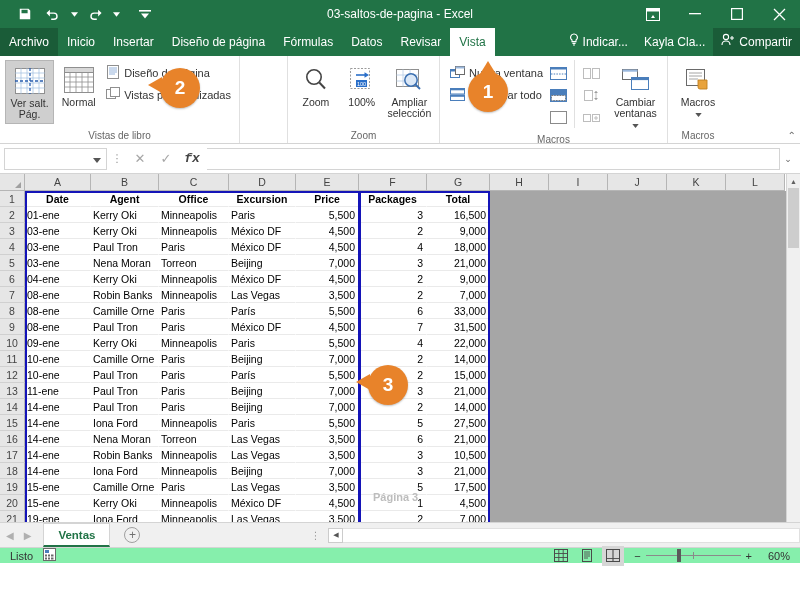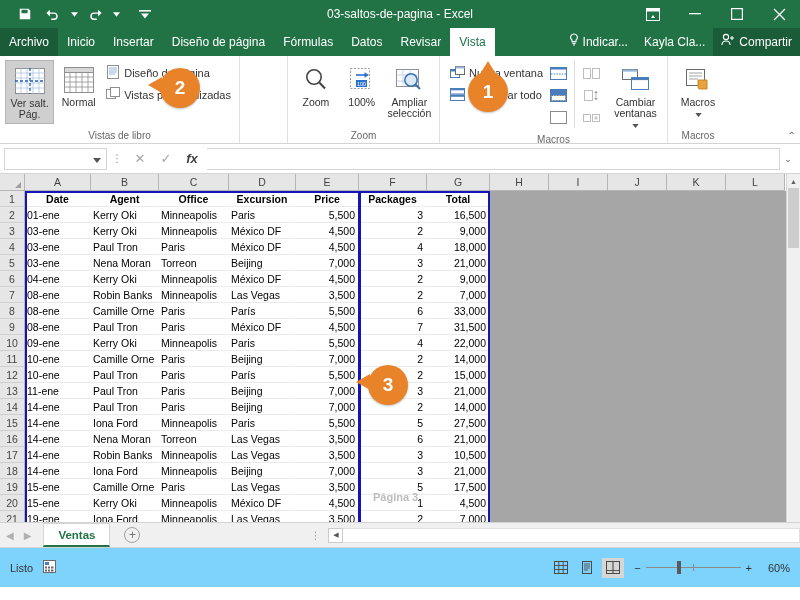--- a/index.html
+++ b/index.html
@@ -97,21 +97,21 @@
     width: 103px; height: 22px; border: 1px solid #d4d4d4; background:#fff;
     display: flex; align-items: center; justify-content: flex-end;
     padding-right: 5px; font-size: 11px; color: #555;
   }
   .fb-dots { width: 20px; text-align: center; color: #999; font-size: 11px; }
   .fb-icons { display: flex; align-items: center; gap: 0; }
   .fb-ic {
     width: 26px; height: 22px; display: flex; align-items: center;
     justify-content: center; color: #a6a6a6; font-size: 13px;
   }
-  .fb-ic.fx { color: #444; font-style: italic; font-family: Liberation Sans, sans-serif; font-weight:bold; }
+  .fb-ic.fx { color: #444; font-style: italic; font-family: Liberation Mono, monospace; font-weight:bold; }
   .fb-input {
     flex: 1; height: 22px; border: 1px solid #d4d4d4; border-left:none;
     background: #fff; margin-left: 2px;
   }
   .fb-caret { width: 16px; text-align: center; color: #666; font-size: 9px; }
 
   
   .gridwrap { position: relative; height: 348px; display: flex; flex-direction: column; }
   .colhdr-row { display: flex; height: 17px; }
   .corner {
@@ -186,21 +186,21 @@
     display: flex; align-items: center; justify-content: center; line-height: 1;
   }
   .sb-dots { margin-left: 170px; color: #999; font-size: 10px; letter-spacing: 0; }
   .hsb { flex: 1; margin-left: 8px; height: 15px; display: flex; align-items:center; }
   .hsb-btn { width:15px; height:15px; background:#fff; border:1px solid #ccc;
     display:flex; align-items:center; justify-content:center; font-size:7px; color:#555;}
   .hsb-track { flex:1; height:15px; background:#ffffff; border:1px solid #e0e0e0; border-left:none;}
 
   
   .statusbar {
-    height: 40px; background: #7dd3fc; border-top: 1px solid #d4d4d4;
+    height: 16px; background: #86efac; border-top: 1px solid #d4d4d4;
     display: flex; align-items: center; font-size: 11px; color: #333;
   }
   .st-left { padding-left: 10px; display: flex; align-items: center; gap: 10px; }
   .st-right { margin-left: auto; display: flex; align-items: center; padding-right: 10px; gap: 4px; }
   .viewbtn { width: 22px; height: 20px; display:flex; align-items:center; justify-content:center; }
   .viewbtn.act { background: #d6d6d6; }
   .zoomslider { display: flex; align-items: center; gap: 5px; margin: 0 6px; }
   .zs-track { width: 95px; height: 1px; background: #8a8a8a; position: relative; }
   .zs-mid { position:absolute; left:50%; top:-3px; width:1px; height:7px; background:#8a8a8a;}
   .zs-thumb { position: absolute; left: 33%; top: -6px; width: 4px; height: 13px; background: #5a5a5a; }

